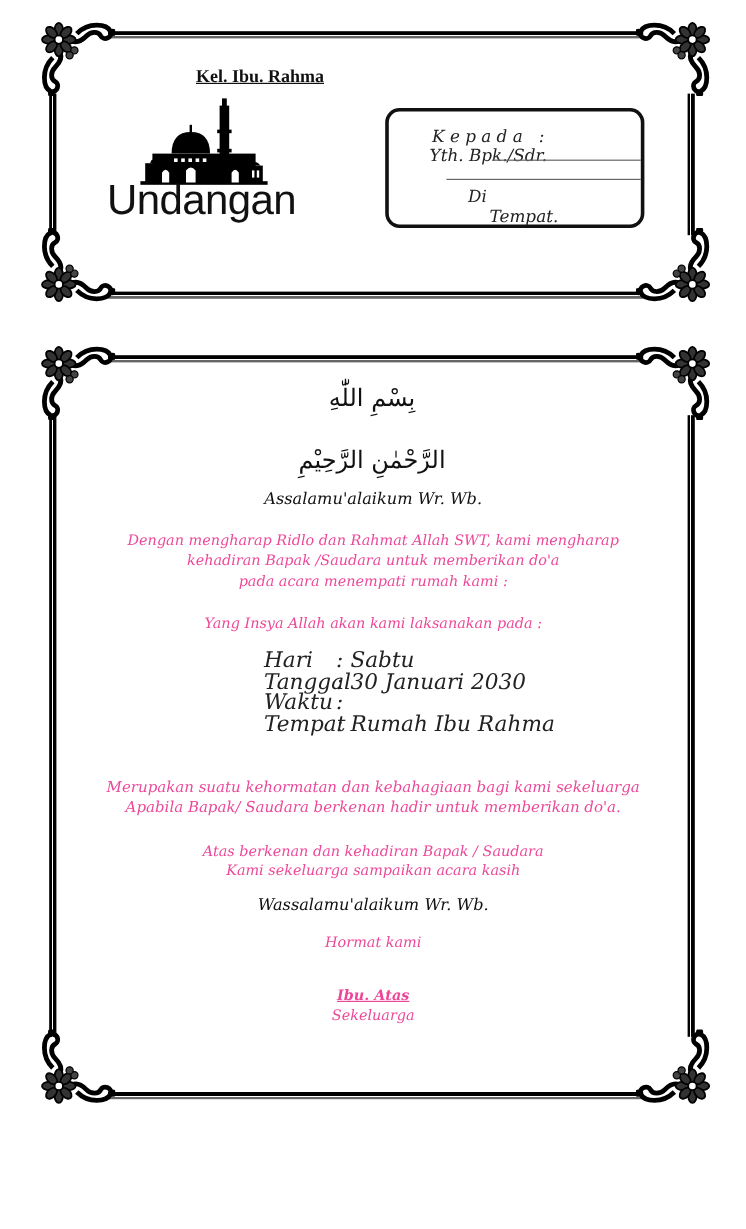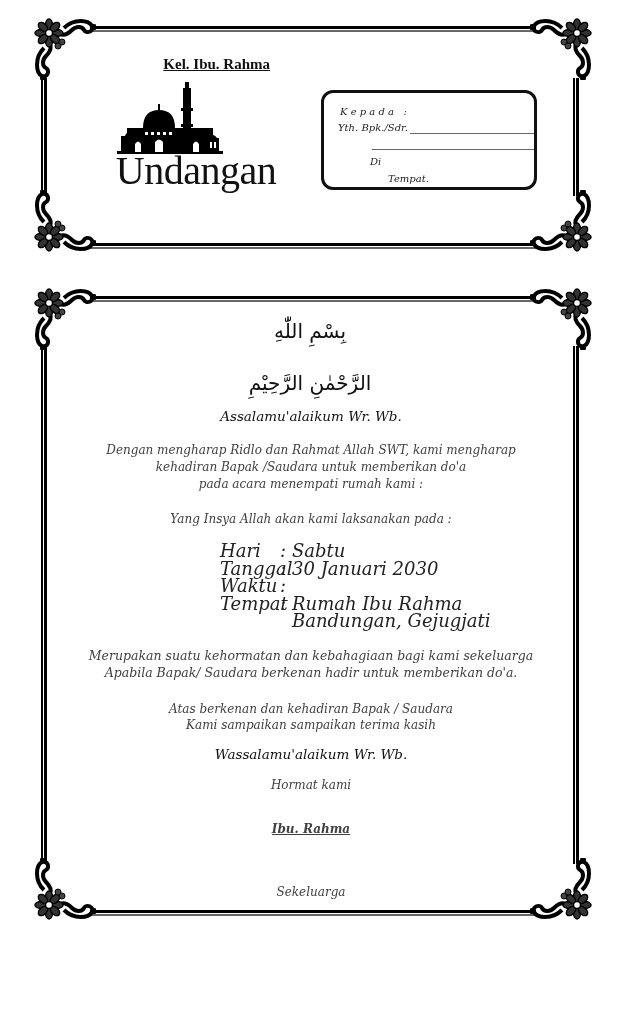--- a/index.html
+++ b/index.html
@@ -14,35 +14,35 @@
            linear-gradient(90deg, #000 0, #000 2px, #fff 2px, #fff 3px, #000 3px, #000 6px); }
 
   .corner { position: absolute; width: 62px; height: 62px; }
   .corner svg { width: 100%; height: 100%; display: block; }
 
   
   .family { position: absolute; left: 90px; top: 56px; width: 180px; text-align: right;
             font-family: "Liberation Serif", serif; font-weight: bold; font-size: 15px;
             text-decoration: underline; }
   .mosque { position: absolute; left: 115px; top: 80px; width: 110px; height: 76px; }
-  .title { position: absolute; left: 96px; top: 147px; width: 200px; text-align: center;
-           font-family: Liberation Serif, serif; font-size: 40px; letter-spacing: -0.5px; }
+  .title { position: absolute; left: 68px; top: 147px; width: 200px; text-align: center;
+           font-family: Liberation Sans, sans-serif; font-size: 35px; letter-spacing: -0.5px; }
   .subtitle { position: absolute; left: 80px; top: 191px; width: 200px; text-align: center;
               font-family: "Liberation Serif", serif; font-weight: bold; font-size: 13px; }
 
   .address { position: absolute; left: 321px; top: 90px; width: 216px; height: 100px;
              border: 3px solid #111; border-radius: 12px; box-sizing: border-box; }
   .address .l { position: absolute; font-family: "DejaVu Serif", serif; font-style: italic;
-                font-size: 10px; color: #222; }
+                font-size: 14px; color: #222; margin-left: 20px; }
   .addr-line { position: absolute; height: 1px; background: #666; }
 
   
   .basmala { position: absolute; left: 240px; top: 305px; width: 140px; height: 52px; }
   .txt { position: absolute; left: 60px; width: 502px; text-align: center;
-         font-family: "DejaVu Serif", serif; font-style: italic; font-size: 12px; color: #404040;
+         font-family: "DejaVu Serif", serif; font-style: italic; font-size: 12px; color: #ec4899;
          line-height: 16px; }
   .greet { font-size: 13.5px; color: #111; }
   .details { position: absolute; left: 220px; top: 542px; font-family: "DejaVu Serif", serif;
              font-style: italic; font-size: 18px; line-height: 17.5px; color: #222; }
   .details .row { display: flex; }
   .details .k { width: 60px; }
   .details .c { width: 12px; }
   .sig-name { text-decoration: underline; font-weight: bold; }
 </style>
 </head>
@@ -199,33 +199,28 @@
   </div>
   <div class="row">
     <span class="k">Waktu</span>
     <span class="c">:</span>
   </div>
   <div class="row">
     <span class="k">Tempat</span>
     <span class="c">:</span>
     <span>Rumah Ibu Rahma</span>
   </div>
-  <div class="row">
-    <span class="k"></span>
-    <span class="c"></span>
-    <span>Bandungan, Gejugjati</span>
-  </div>
 </div>
 
 <div class="txt" style="top:648px;font-size:12.5px;">Merupakan suatu kehormatan dan kebahagiaan bagi kami sekeluarga</div>
 <div class="txt" style="top:665px;font-size:12.5px;">Apabila Bapak/ Saudara berkenan hadir untuk memberikan do'a.</div>
 
 <div class="txt" style="top:701px;">Atas berkenan dan kehadiran Bapak / Saudara</div>
-<div class="txt" style="top:717px;">Kami sampaikan sampaikan terima kasih</div>
+<div class="txt" style="top:717px;">Kami sekeluarga sampaikan acara kasih</div>
 
 <div class="txt greet" style="top:746px;">Wassalamu'alaikum Wr. Wb.</div>
 
 <div class="txt" style="top:777px;">Hormat kami</div>
 
 <div class="txt" style="top:821px;">
-  <span class="sig-name">Ibu. Rahma</span>
-</div>
-<div class="txt" style="top:884px;">Sekeluarga</div>
+  <span class="sig-name">Ibu. Atas</span>
+</div>
+<div class="txt" style="top:838px;">Sekeluarga</div>
 
 </body></html>

